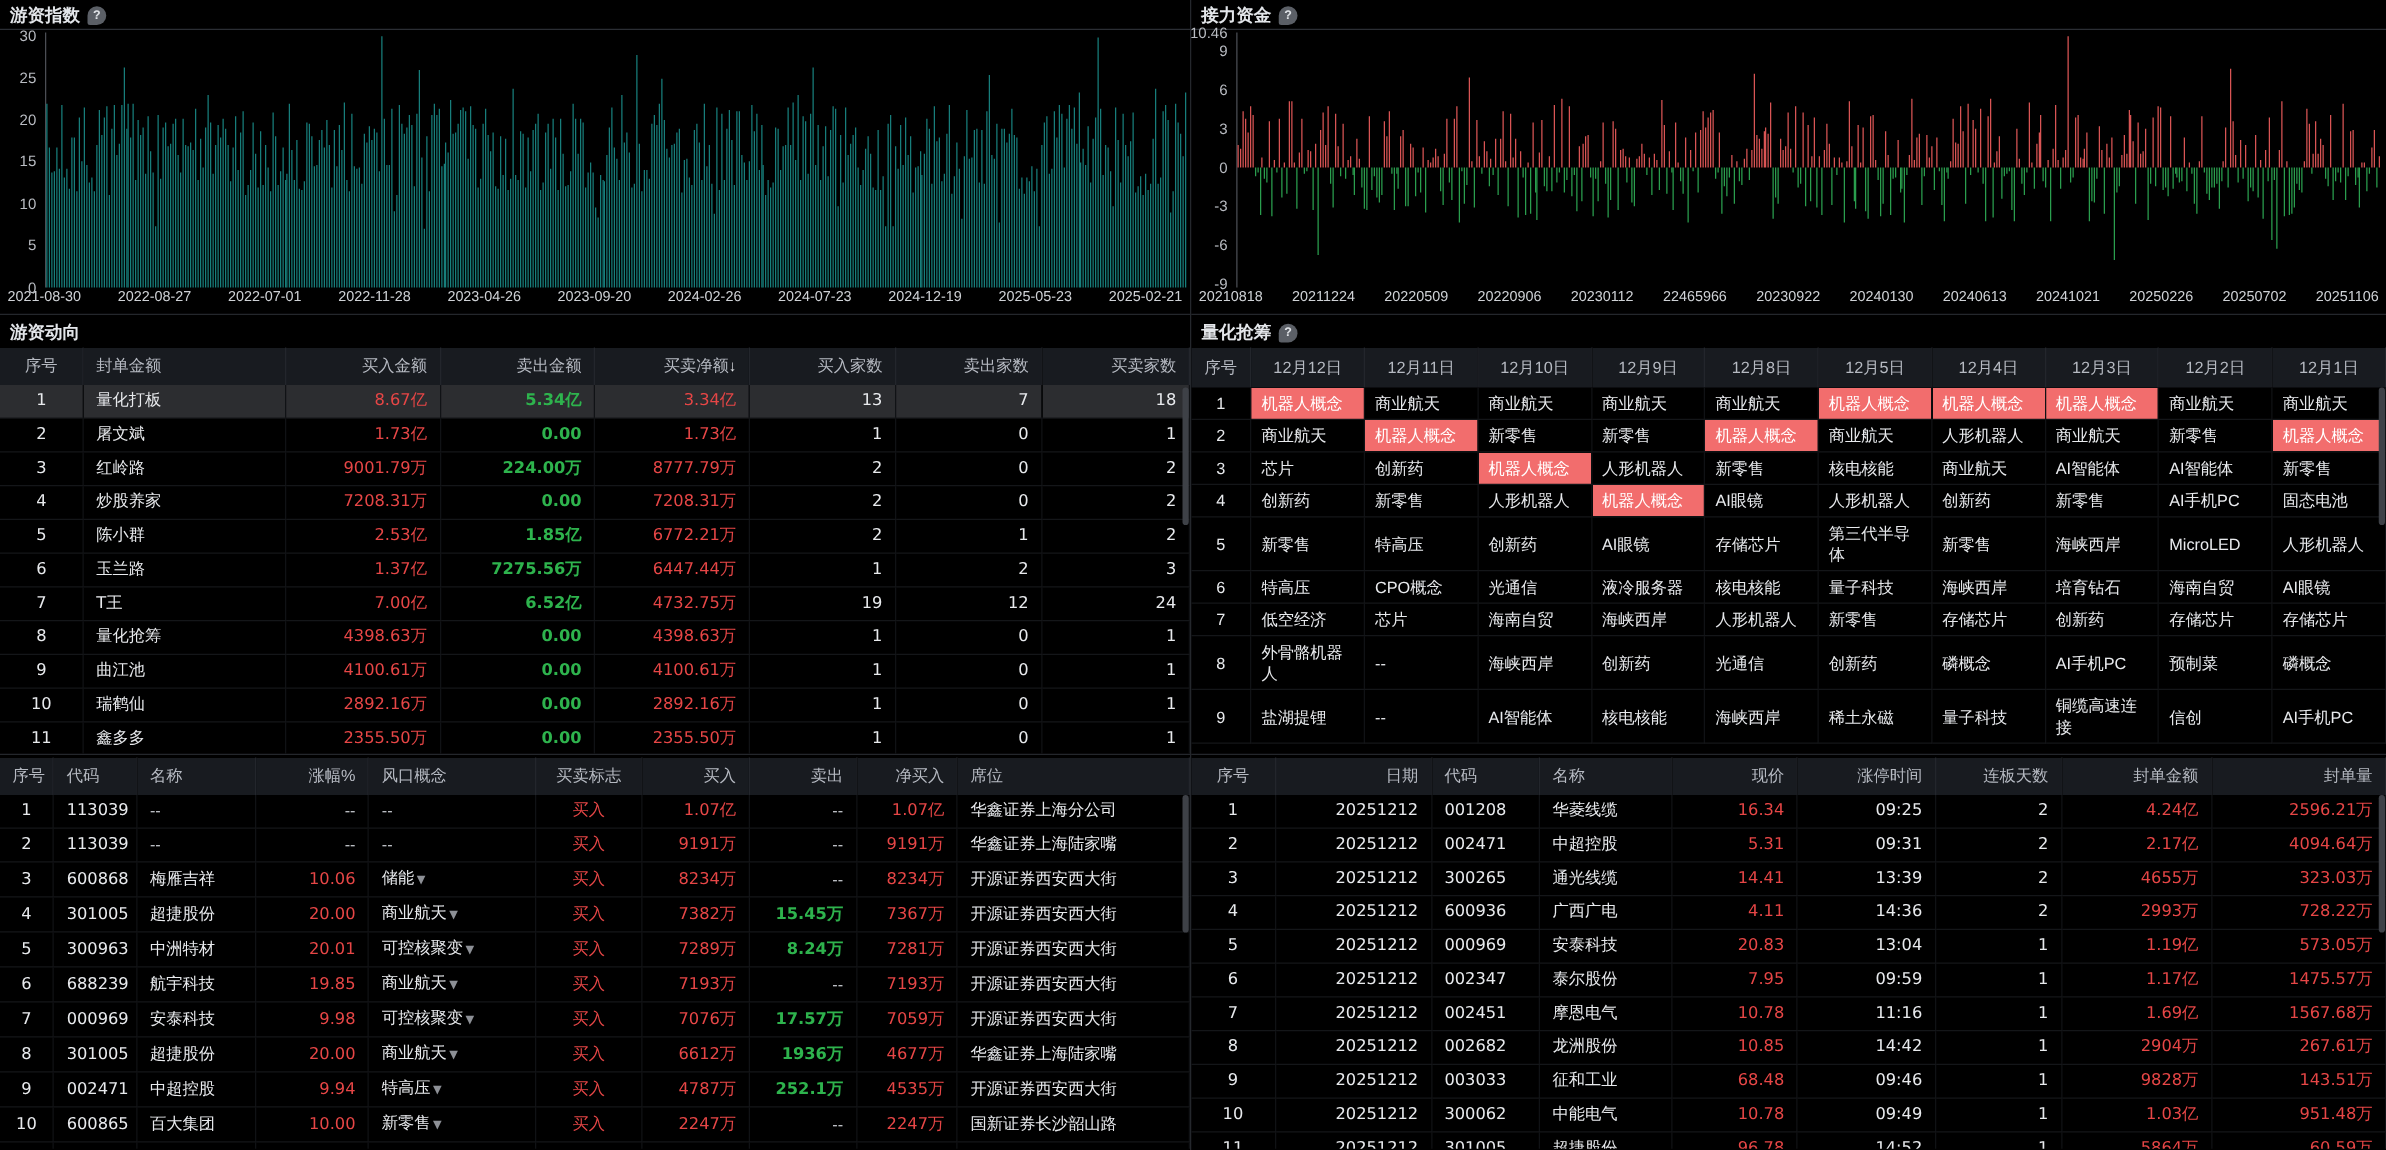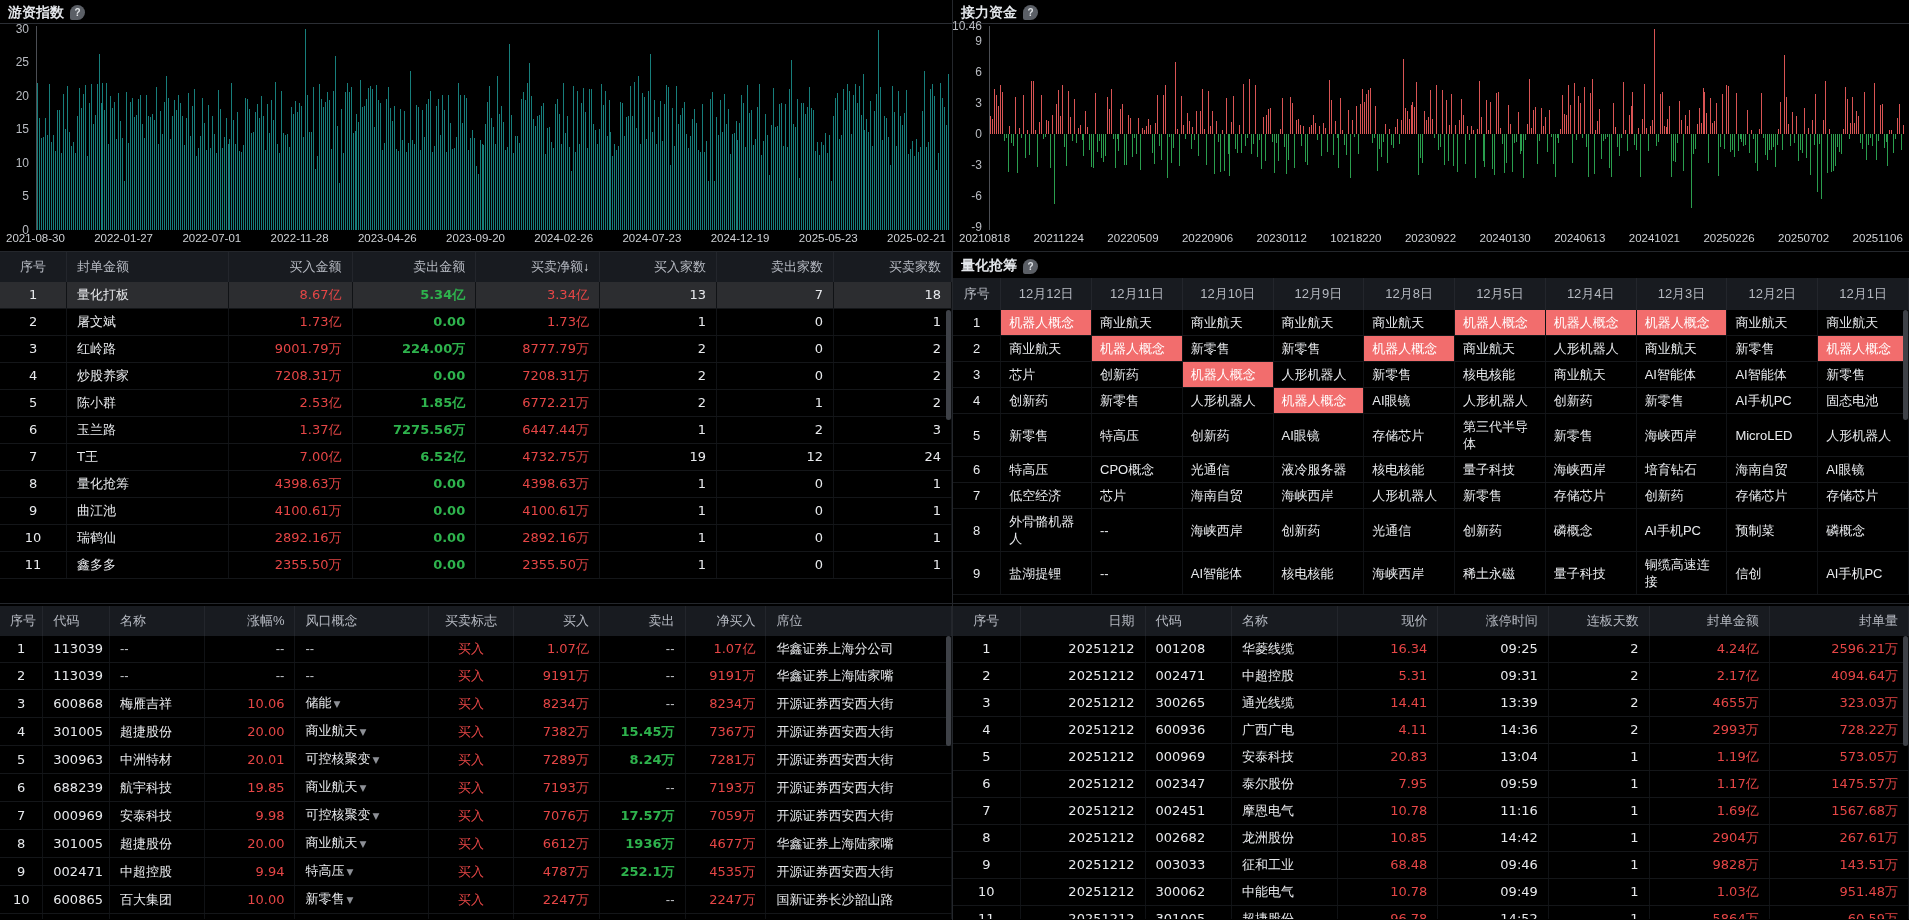--- a/index.html
+++ b/index.html
@@ -540,34 +540,37 @@
             <div class="bar" style="height: 77.4335px; background: rgb(23, 126, 123);"></div>
             <div class="bar" style="height: 146.934px; background: rgb(23, 126, 123);"></div>
             <div class="bar" style="height: 132.109px; background: rgb(23, 126, 123);"></div>
             <div class="bar" style="height: 123.008px; background: rgb(23, 126, 123);"></div>
             <div class="bar" style="height: 105.02px; background: rgb(23, 126, 123);"></div>
             <div class="bar" style="height: 156.048px; background: rgb(23, 126, 123);"></div>
           </div>
       </div>
       <div class="x-axis" id="xaxis-0">
           <span>2021-08-30</span>
-          <span>2022-01-27</span>
+          <span>2022-08-27</span>
           <span>2022-07-01</span>
           <span>2022-11-28</span>
           <span>2023-04-26</span>
           <span>2023-09-20</span>
           <span>2024-02-26</span>
           <span>2024-07-23</span>
           <span>2024-12-19</span>
           <span>2025-05-23</span>
           <span>2025-02-21</span>
         </div>
     </section>
 
     <section class="panel mid-panel">
+      <div class="panel-title">
+        <span>游资动向</span>
+      </div>
       <table id="hotmoney-table">
         <thead>
             <tr>
               <th class="ac" style="width: 7%;">序号</th>
               <th class="al" style="width: 17%;">封单金额</th>
               <th class="ar" style="width: 13%;">买入金额</th>
               <th class="ar" style="width: 13%;">卖出金额</th>
               <th class="ar" style="width: 13%;">买卖净额<span class="sort-arrow">↓</span></th>
               <th class="ar" style="width: 12.3%;">买入家数</th>
               <th class="ar" style="width: 12.3%;">卖出家数</th>
@@ -2276,21 +2279,21 @@
               <div class="mbar" style="top: 98.5999px; height: 9.38792px; background: rgb(217, 84, 84);"></div>
             </div>
           </div>
       </div>
       <div class="x-axis" id="xaxis-1">
           <span>20210818</span>
           <span>20211224</span>
           <span>20220509</span>
           <span>20220906</span>
           <span>20230112</span>
-          <span>10218220</span>
+          <span>22465966</span>
           <span>20230922</span>
           <span>20240130</span>
           <span>20240613</span>
           <span>20241021</span>
           <span>20250226</span>
           <span>20250702</span>
           <span>20251106</span>
         </div>
     </section>
 

